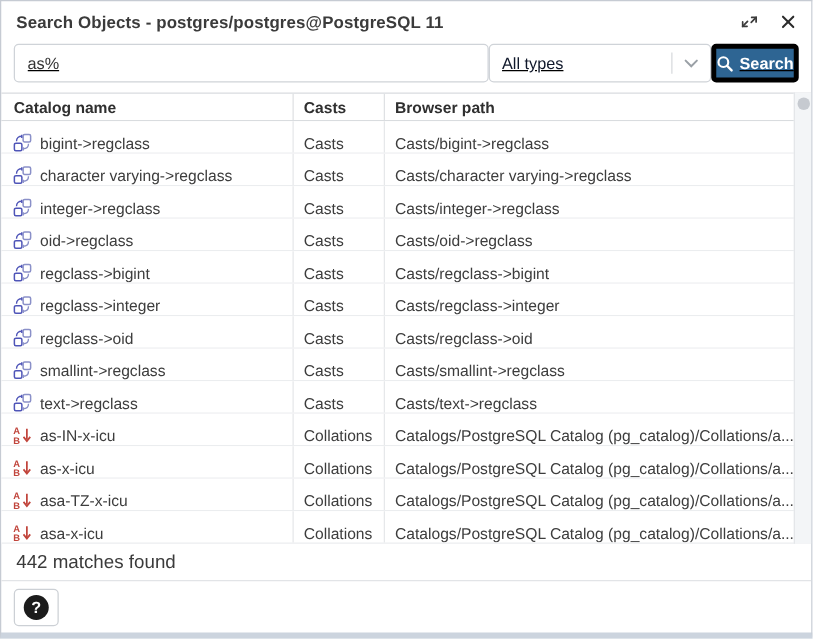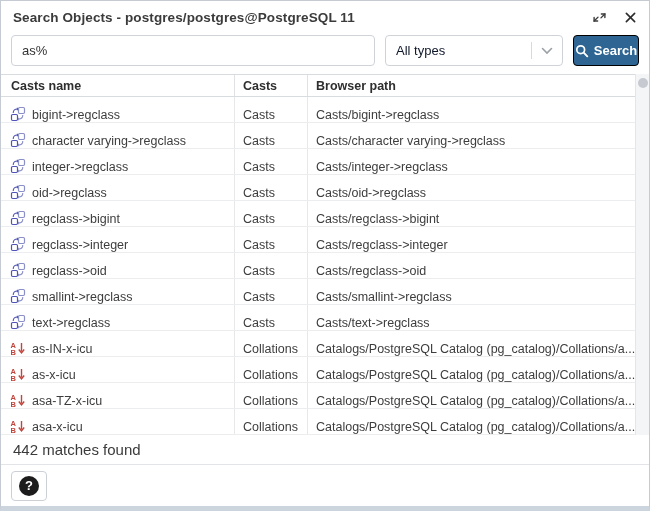--- a/index.html
+++ b/index.html
@@ -9,35 +9,35 @@
     border:1px solid #c6cbd3; border-bottom:5px solid #ccd4de;
     display:flex; flex-direction:column; overflow:hidden;
   }
   
   .titlebar{ height:30px; display:flex; align-items:center; padding:2px 12px 0 12px; flex:0 0 auto; }
   .title{ font-size:13.5px; font-weight:bold; color:#3b3b3b; letter-spacing:.1px; }
   .tb-icons{ margin-left:auto; display:flex; align-items:center; gap:17px; }
   .tb-btn{ width:14px; height:14px; display:inline-flex; align-items:center; justify-content:center; cursor:pointer; }
   .tb-btn svg{ display:block; }
   
-  .toolbar{ display:flex; align-items:center; gap:10px; padding:4px 10px 8px 10px; flex:0 0 auto; }
+  .toolbar{ display:flex; align-items:center; gap:0; padding:4px 10px 8px 10px; flex:0 0 auto;text-decoration:underline; }
   .search-input{
     flex:1 1 auto; height:31px; border:1px solid #cfd3d8; border-radius:4px;
     padding:0 10px; font-size:13px; color:#333; font-family:"Liberation Sans", sans-serif; outline:none;
   }
   .type-select{
     flex:0 0 178px; height:31px; border:1px solid #cfd3d8; border-radius:4px;
     display:flex; align-items:center; padding-left:10px; font-size:13px; color:#0f172a;
     background:#fff; cursor:pointer;
   }
   .type-select .sel-right{ margin-left:auto; display:flex; align-items:center; height:100%; }
   .type-select .sep{ width:1px; height:17px; background:#d7dadd; }
   .type-select .chev{ width:30px; display:flex; align-items:center; justify-content:center; }
   .search-btn{
-    flex:0 0 66px; height:31px; background:#2e6593; border:1px solid #000000; border-radius:4px;
+    flex:0 0 66px; height:31px; background:#2e6593; border:4px solid #000000; border-radius:4px;
     color:#fff; font-size:13px; font-weight:bold; font-family:"Liberation Sans", sans-serif;
     display:flex; align-items:center; justify-content:center; gap:5px; cursor:pointer;
   }
   
   .grid{ position:relative; flex:0 0 auto; }
   .ghead{
     display:grid; grid-template-columns:233px 73px 1fr; height:23px;
     border-top:1px solid #d9dcdf; border-bottom:1px solid #d9dcdf;
   }
   .ghead .hcell{
@@ -128,21 +128,21 @@
           <circle cx="5.7" cy="5.7" r="3.9" fill="none" stroke="#fff" stroke-width="1.7"></circle>
           <path d="M8.7 8.7 L12.3 12.3" stroke="#fff" stroke-width="1.9" stroke-linecap="round"></path>
         </svg>
       </span>
       <span>Search</span>
     </button>
   </div>
 
   <div class="grid">
     <div class="ghead">
-      <div class="hcell">Casts name</div>
+      <div class="hcell">Catalog name</div>
       <div class="hcell">Casts</div>
       <div class="hcell">Browser path</div>
     </div>
     <div id="gbody">
   <div class="grow">
     <div class="cell name">
       <span class="obj-icon">
         <svg width="16" height="16" viewBox="0 0 16 16">
           <rect x="8.5" y="1.5" width="6" height="6" rx="1.2" fill="none" stroke="#8a90c8" stroke-width="1.2"></rect>
           <rect x="1.5" y="8.5" width="6" height="6" rx="1.2" fill="none" stroke="#4f55b8" stroke-width="1.2"></rect>

